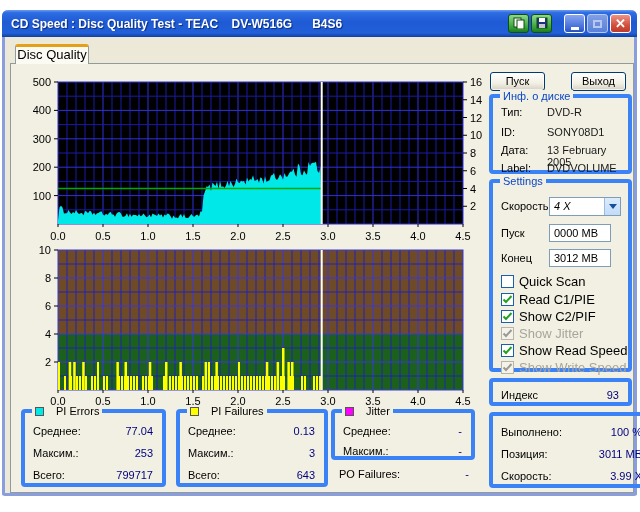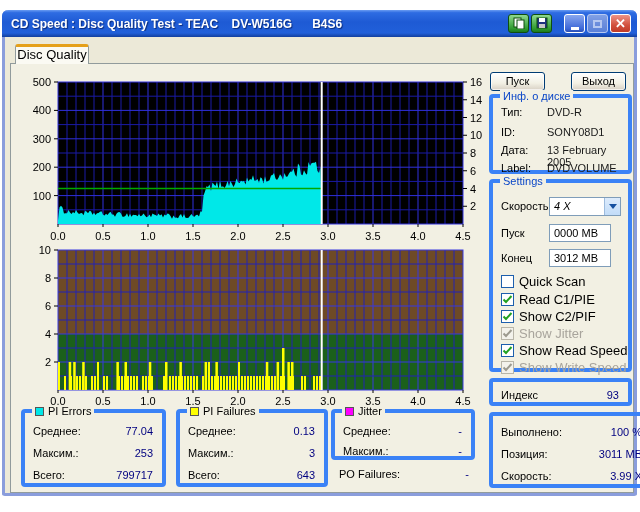--- a/index.html
+++ b/index.html
@@ -28,21 +28,21 @@
   .tab { position:absolute; left:10px; top:7px; width:74px; height:20px; background:#FBFAF3;
     border:1px solid #919B9C; border-bottom:none; border-radius:3px 3px 0 0; border-top:3px solid #E5A01A;
     font-size:13px; text-align:center; line-height:16px; z-index:2; }
   .tabpage { position:absolute; left:5px; top:26px; width:624px; height:430px; background:#F2F0E3;
     border:1px solid #919B9C; }
 
   svg text { font-family:"Liberation Sans", sans-serif; font-size:11px; fill:#000; }
 
   .groupbox { position:absolute; border:4px solid #3b82f6; border-radius:4px; }
   .legend { position:absolute; top:-8px; left:7px; background:#F2F0E3; padding:0 3px; font-size:11px; color:#0A46C8; white-space:nowrap; }
-  .legend-dark { color:#000; display:flex; align-items:center; gap:4px; }
+  .legend-dark { color:#000; display:flex; align-items:center; gap:12px; }
   .sq { width:9px; height:9px; border:1px solid #555; display:inline-block; }
 
   .row { position:absolute; left:8px; right:9px; font-size:11px; color:#000; }
   .row .val { position:absolute; right:0; color:#000080; }
   .row .val-black { position:absolute; left:46px; color:#1a1a1a; }
 
   .xp-btn { position:absolute; height:19px; width:55px; font-size:11px; color:#000;
     background:linear-gradient(180deg,#FFFFFF,#F2F0E4 60%,#D8D0C4); border:1px solid #003C74; border-radius:3px;
     text-align:center; line-height:17px; box-shadow:inset 0 0 0 1px #FFFFFFAA; }
 

